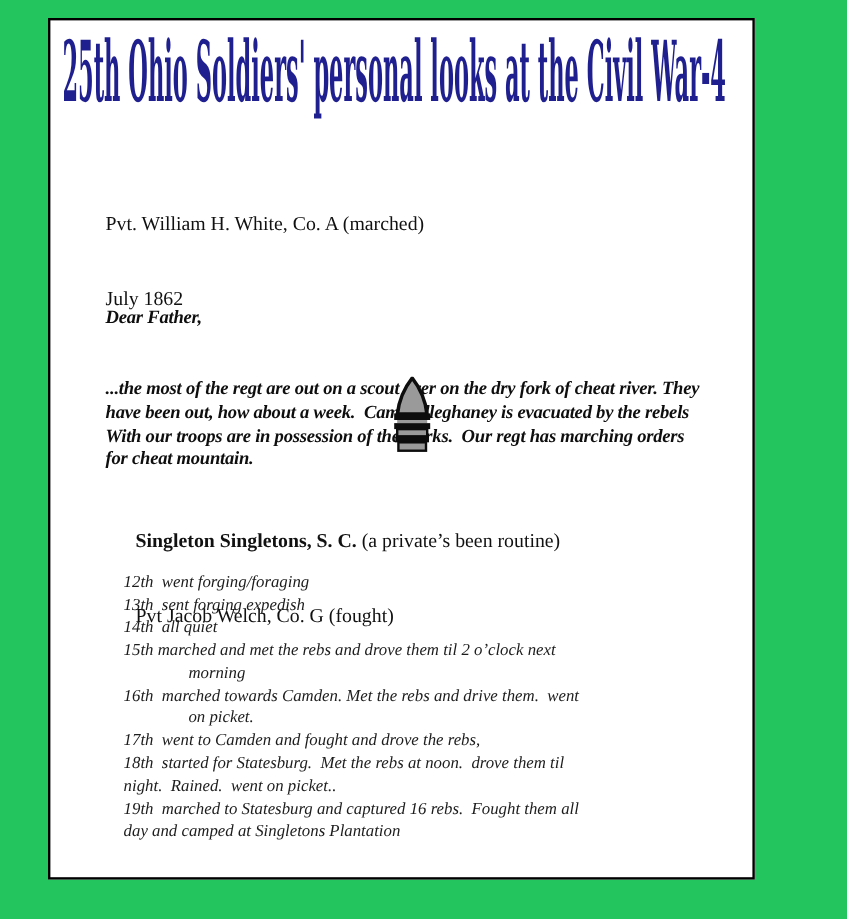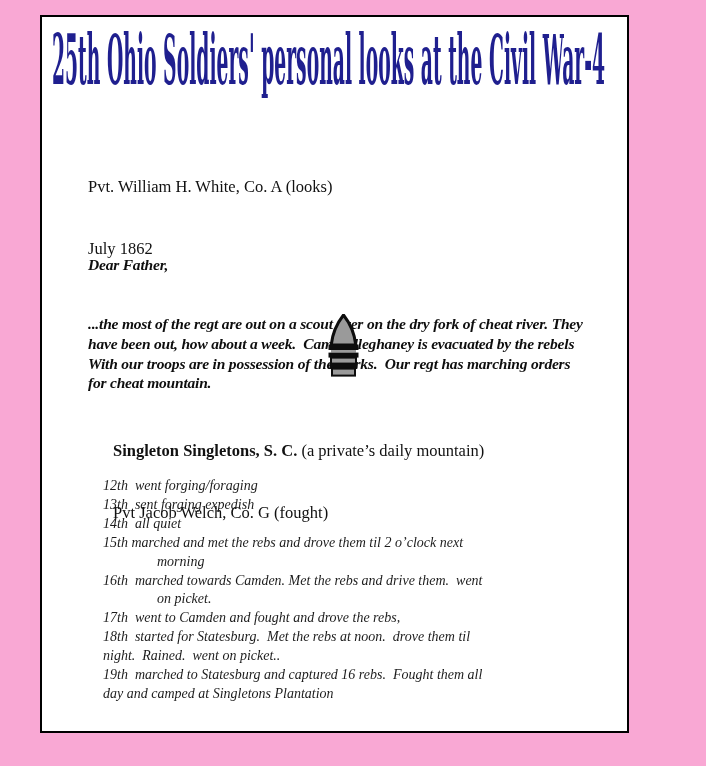--- a/index.html
+++ b/index.html
@@ -5,21 +5,21 @@
   html, body {
     margin: 0;
     padding: 0;
     background: #ffffff;
     font-family: "Liberation Serif", serif;
   }
   .canvas {
     position: relative;
     width: 706px;
     height: 766px;
-    background: #f9a8d4;
+    background: #22c55e;
     overflow: hidden;
   }
   .page-border {
     position: absolute;
     left: 40px;
     top: 15px;
     width: 585px;
     height: 714px;
     border: 2px solid #000000;
     background: #ffffff;
@@ -78,21 +78,21 @@
 <body>
 
 <div class="canvas">
   <div class="page-border"></div>
 
   <svg class="title-svg" width="566" height="80" viewBox="0 0 566 80">
     <text x="2" y="60" font-size="70" textLength="553" lengthAdjust="spacingAndGlyphs" fill="#1f1f8f">25th Ohio Soldiers' personal looks at the Civil War-4</text>
   </svg>
 
   <div class="sec-head sec1-head">
-    <div>Pvt. William H. White, Co. A (looks)</div>
+    <div>Pvt. William H. White, Co. A (marched)</div>
     <div>July 1862</div>
   </div>
 
   <div class="letter">
     <div>Dear Father,</div>
     <div>...the most of the regt are out on a scout over on the dry fork of cheat river. They
 have been out, how about a week.  Camp Alleghaney is evacuated by the rebels
 With our troops are in possession of the works.  Our regt has marching orders
 for cheat mountain.</div>
   </div>
@@ -101,18 +101,18 @@
     <path d="M18.5 1 C 13 8, 7.5 19, 6.2 31 L 30.8 31 C 29.5 19, 24 8, 18.5 1 Z" fill="#9a9a9a" stroke="#0d0d0d" stroke-width="3"></path>
     <rect x="3.5" y="30.5" width="30" height="5.5" fill="#0d0d0d"></rect>
     <rect x="6" y="36" width="25" height="2.6" fill="#9a9a9a"></rect>
     <rect x="3.5" y="38.6" width="30" height="5" fill="#0d0d0d"></rect>
     <rect x="6" y="43.6" width="25" height="6" fill="#9a9a9a" stroke="#0d0d0d" stroke-width="2"></rect>
     <rect x="4.5" y="49.6" width="28" height="5" fill="#0d0d0d"></rect>
     <rect x="7" y="54.6" width="23" height="7" fill="#9a9a9a" stroke="#0d0d0d" stroke-width="2"></rect>
   </svg>
 
   <div class="sec-head sec2-head">
-    <div><span class="bold">Singleton Singletons, S. C.</span><span> (a private’s daily mountain)</span></div>
+    <div><span class="bold">Singleton Singletons, S. C.</span><span> (a private’s been routine)</span></div>
     <div>Pvt Jacob Welch, Co. G (fought)</div>
   </div>
 
   <div class="diary"><div class="diary-line">12th  went forging/foraging</div><div class="diary-line">13th  sent forging expedish</div><div class="diary-line">14th  all quiet</div><div class="diary-line">15th marched and met the rebs and drove them til 2 o’clock next</div><div class="diary-line indent">morning</div><div class="diary-line">16th  marched towards Camden. Met the rebs and drive them.  went</div><div class="diary-line indent">on picket.</div><div class="diary-line">17th  went to Camden and fought and drove the rebs,</div><div class="diary-line">18th  started for Statesburg.  Met the rebs at noon.  drove them til</div><div class="diary-line">night.  Rained.  went on picket..</div><div class="diary-line">19th  marched to Statesburg and captured 16 rebs.  Fought them all</div><div class="diary-line">day and camped at Singletons Plantation</div></div>
 </div>
 
 </body></html>

